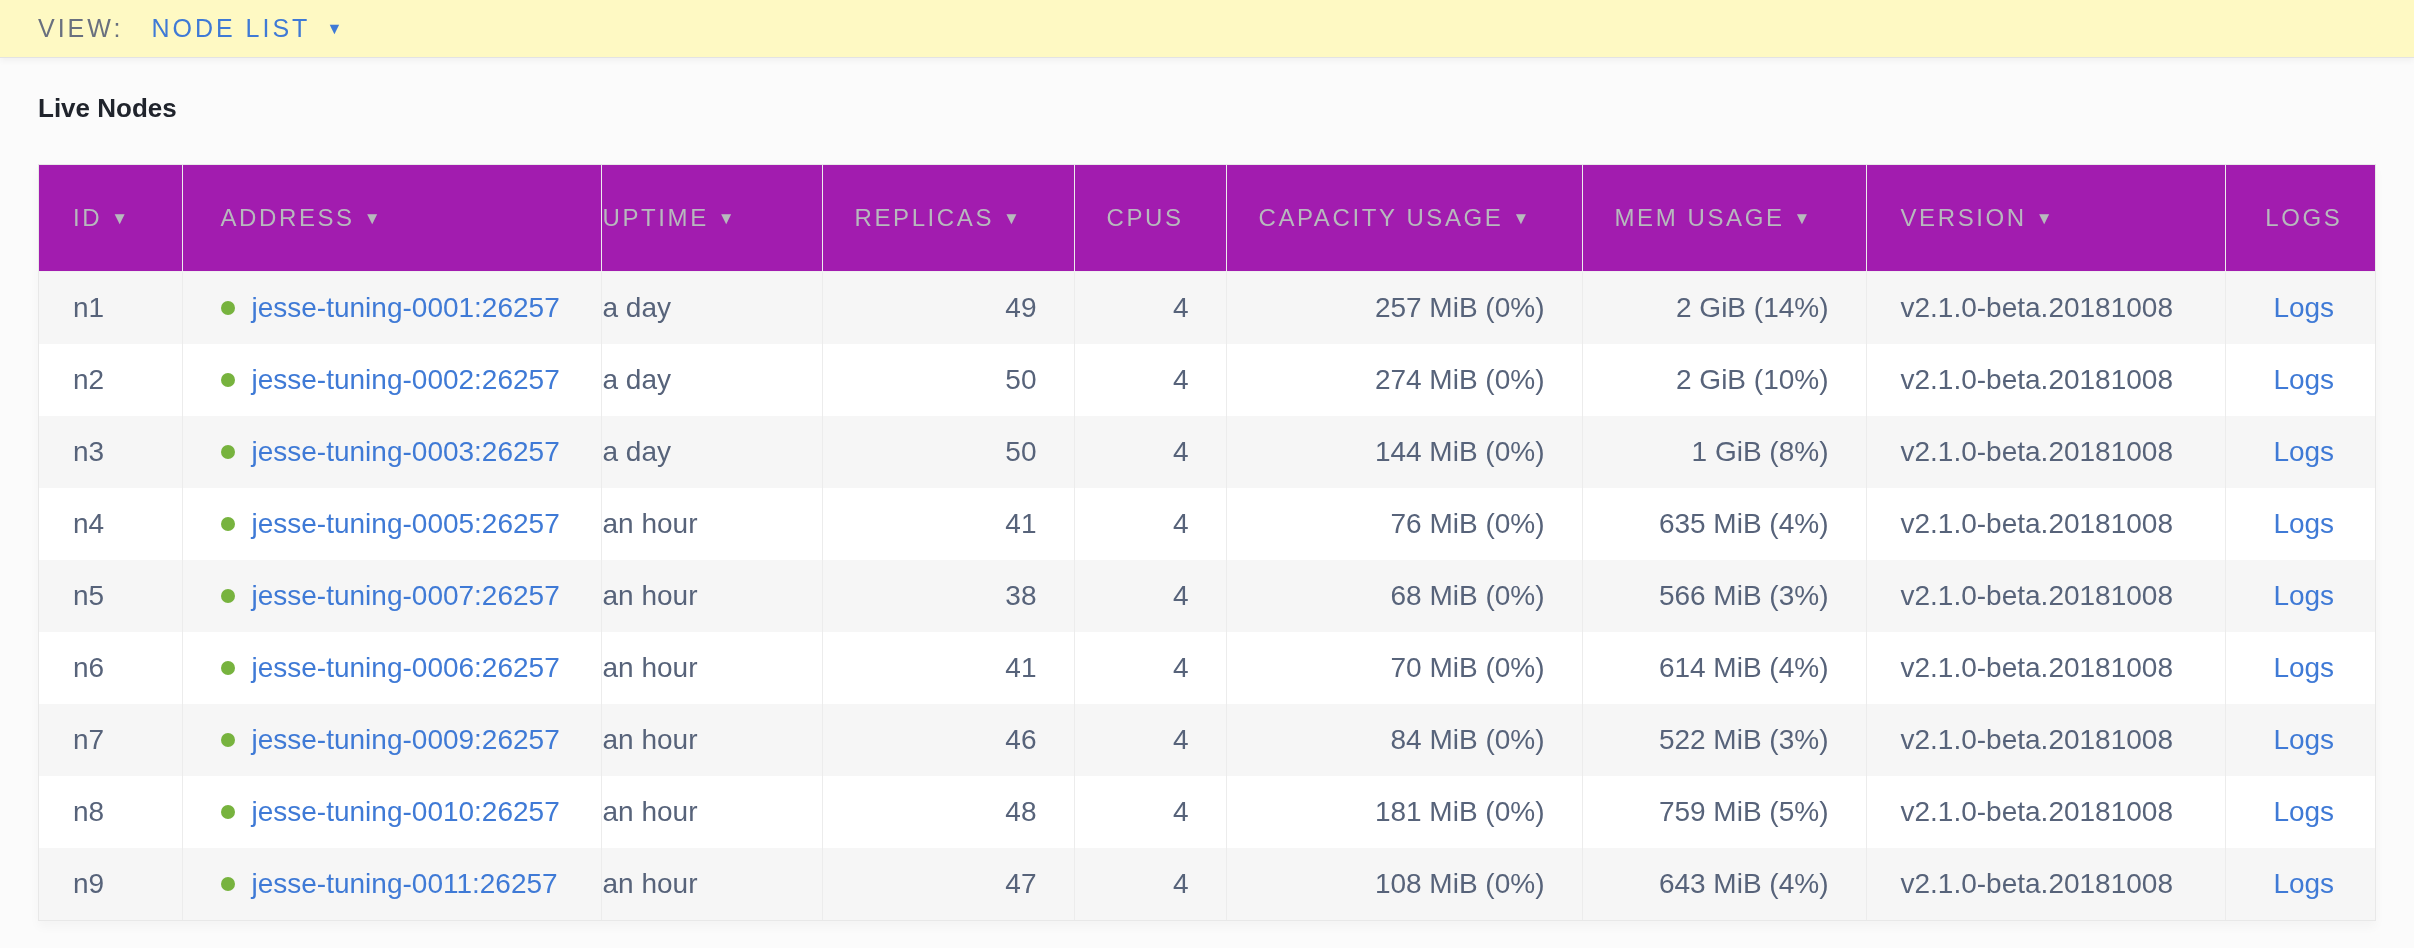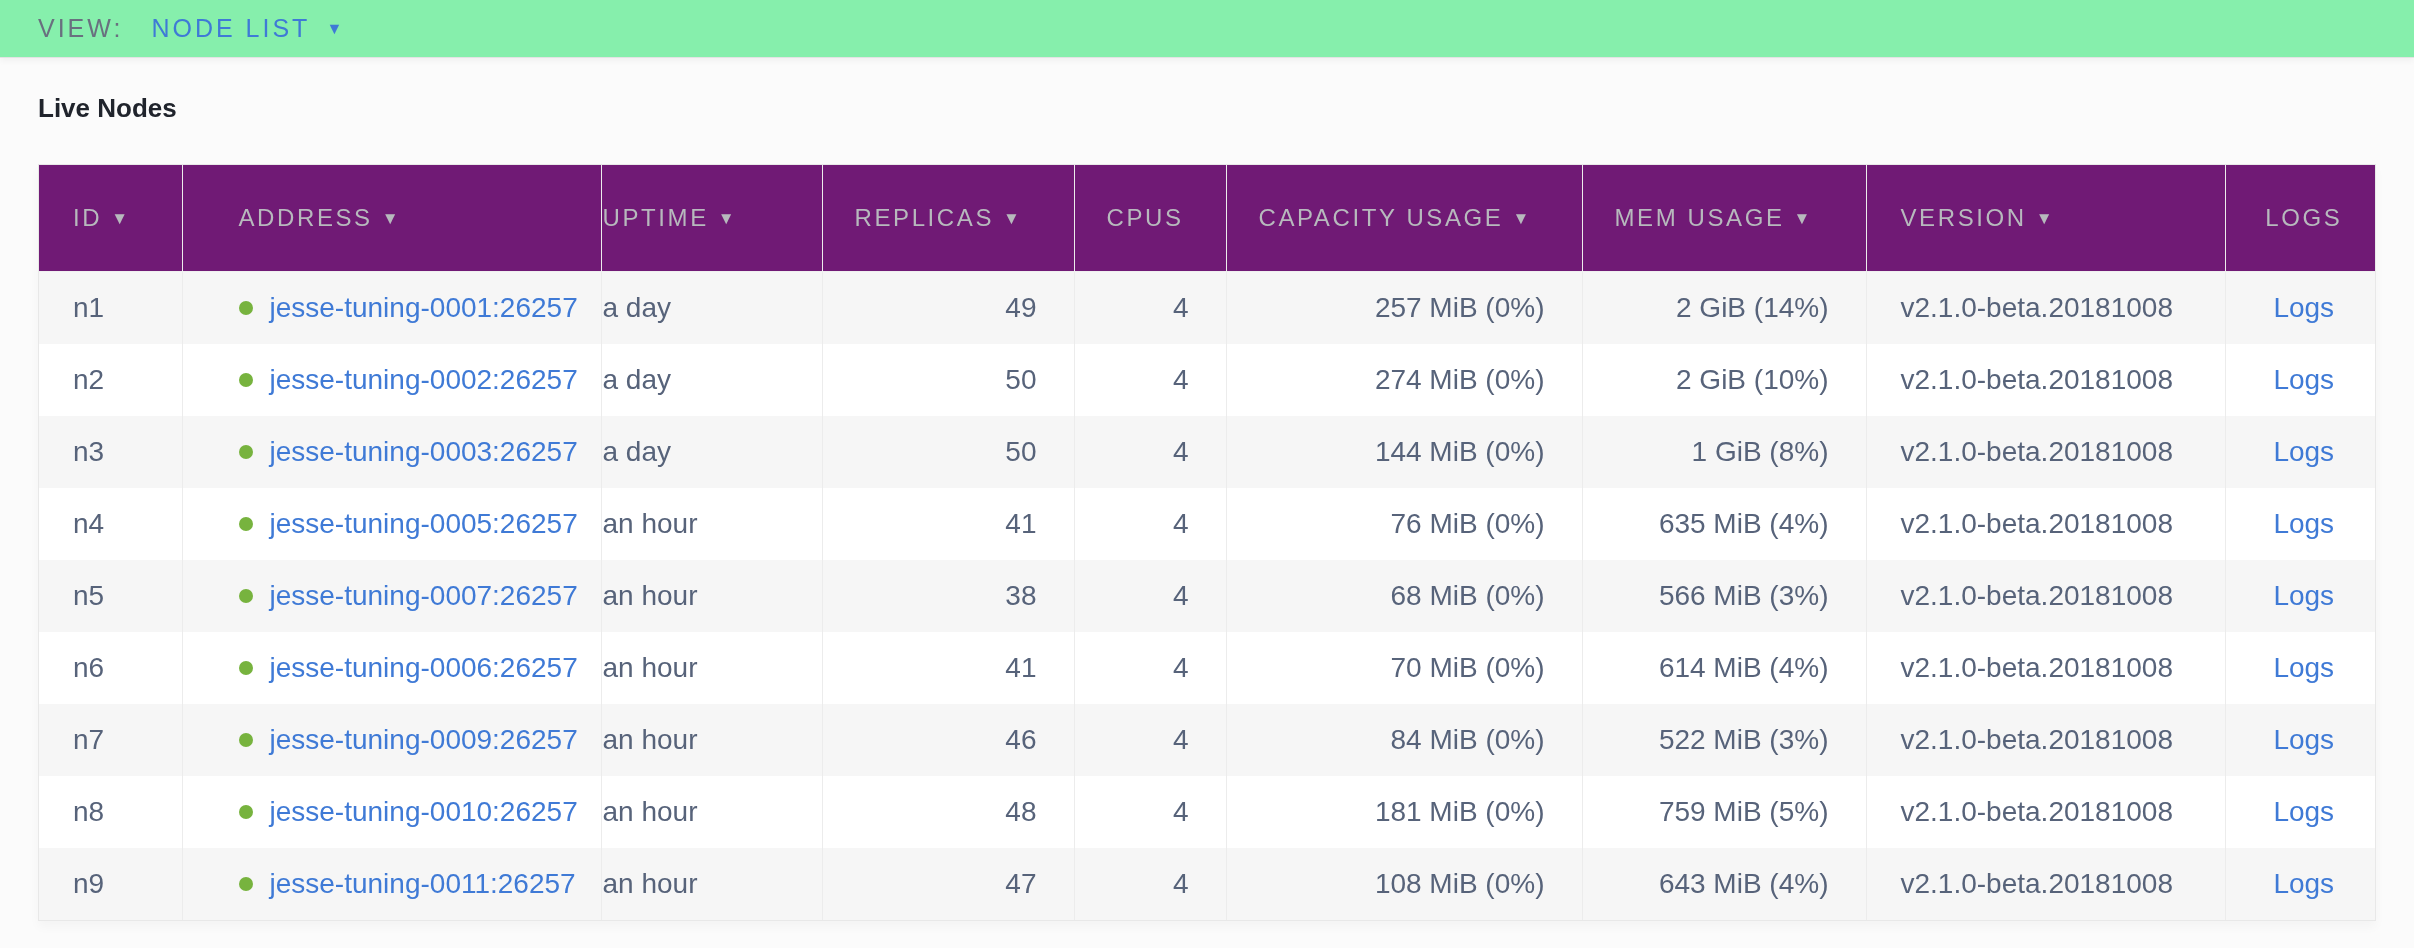--- a/index.html
+++ b/index.html
@@ -3,21 +3,21 @@
 <meta charset="utf-8">
 <style>
   html,body{margin:0;padding:0;}
   body{
     width:2414px;height:948px;overflow:hidden;
     background:#fbfbfb;
     font-family:"Liberation Sans",sans-serif;
   }
   
   .topbar{
-    height:57px;background:#86efac;
+    height:57px;background:#fef9c3;
     border-bottom:1px solid #e3e3e3;
     box-shadow:0 3px 6px rgba(0,0,0,0.045);
     display:flex;align-items:center;
     padding-left:38px;position:relative;z-index:2;
   }
   .view-label{
     color:#69707f;font-size:25px;letter-spacing:3px;
   }
   .view-select{
     display:flex;align-items:center;margin-left:28px;cursor:pointer;
@@ -35,35 +35,35 @@
   }
   
   .table-wrap{
     margin:36px 38px 0 38px;
     background:#ffffff;
     border:1px solid #e8e8e8;
     box-shadow:0 6px 10px rgba(0,0,0,0.03);
   }
   table{width:100%;border-collapse:collapse;table-layout:fixed;}
   th{
-    height:104px;background:#701a75;
+    height:104px;background:#a21caf;
     font-size:24px;font-weight:400;letter-spacing:2.6px;
     color:#b7b9bd;text-align:left;vertical-align:middle;
     border-left:1px solid #ececec;border-bottom:1px solid #f0f0f0;
     white-space:nowrap;overflow:hidden;
   }
   td{
     height:70px;font-size:28px;color:#57637a;vertical-align:middle;
     border-left:1px solid #ececec;white-space:nowrap;overflow:hidden;
   }
   th:first-child,td:first-child{border-left:none;}
   tbody tr:nth-child(odd) td{background:#f6f6f6;}
   
   .c0{padding-left:34px;}
-  .c1{padding-left:56px;}
+  .c1{padding-left:38px;}
   .c2{}
   .c3,.c4,.c5,.c6{text-align:right;padding-right:37px;}
   th.c3,th.c4,th.c5,th.c6{text-align:left;padding-left:32px;padding-right:0;margin-left:24px;}
   .c7{padding-left:34px;margin-left:8px;}
   .c8{text-align:center;padding-left:8px;}
   th.c8{text-align:center;}
   .sort-arrow{font-size:17px;margin-left:9px;position:relative;top:-2px;letter-spacing:0;}
   .dot{
     width:14px;height:14px;border-radius:50%;
     background:var(--healthy-green,#77b33e);

